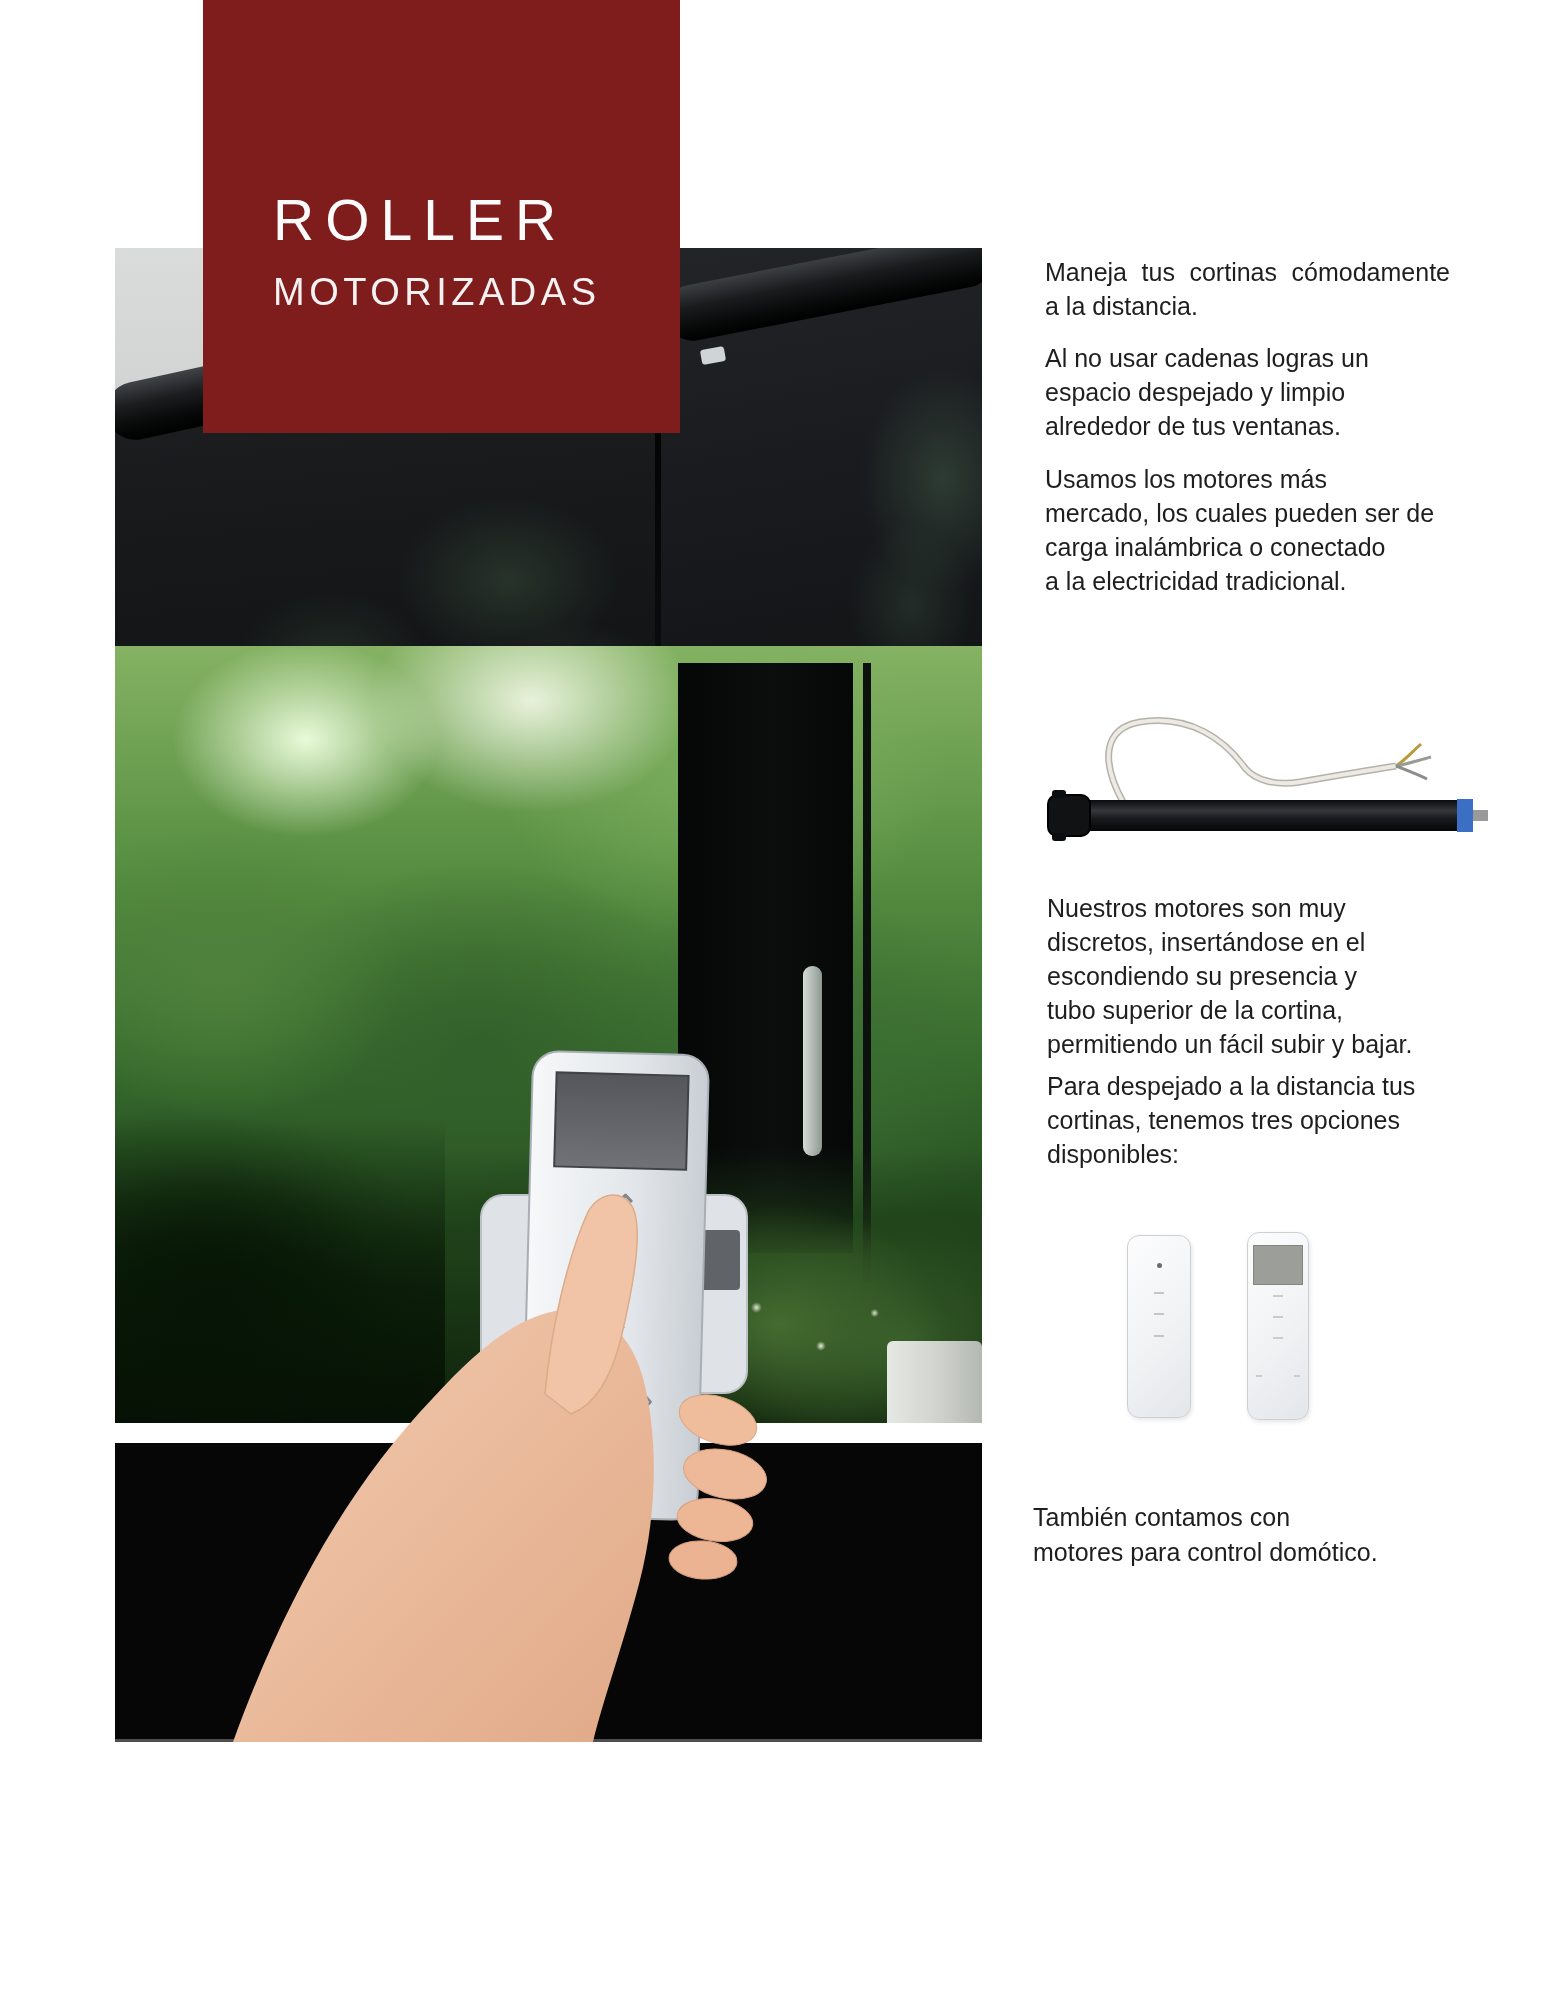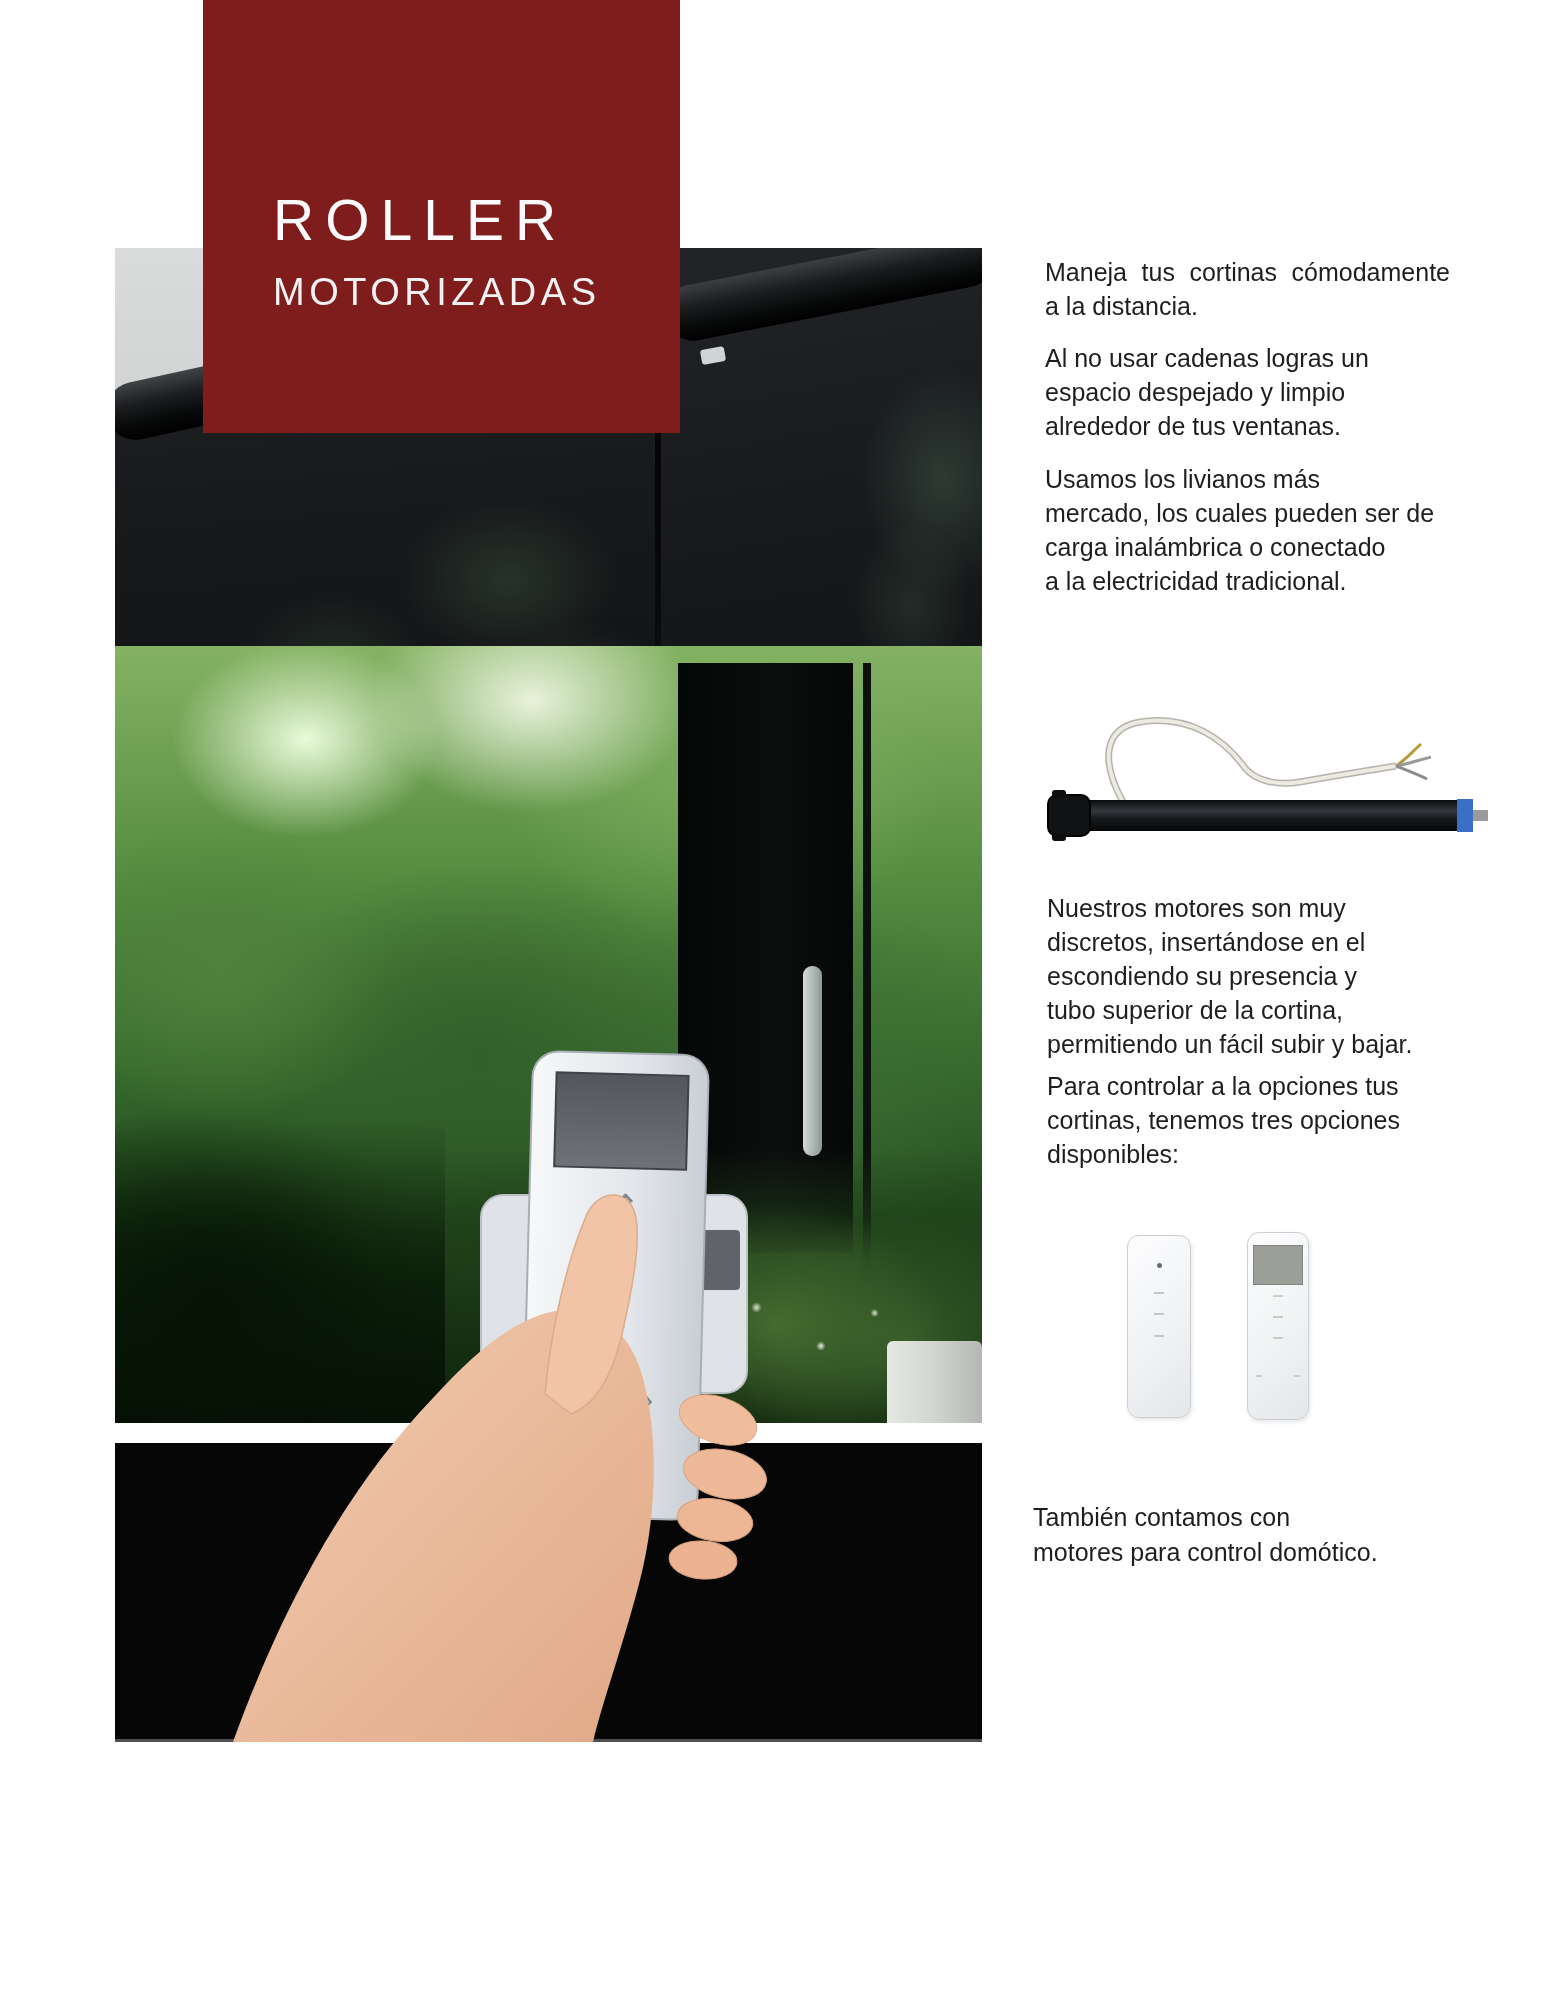--- a/index.html
+++ b/index.html
@@ -174,21 +174,21 @@
     <div class="line">a la distancia.</div>
   </div>
 
   <div class="para" style="left:1045px;top:341px;color:#1e1e1e;">
     <div class="line">Al no usar cadenas logras un</div>
     <div class="line">espacio despejado y limpio</div>
     <div class="line">alrededor de tus ventanas.</div>
   </div>
 
   <div class="para" style="left:1045px;top:462px;color:#1e1e1e;">
-    <div class="line">Usamos los livianos más</div>
+    <div class="line">Usamos los motores más</div>
     <div class="line">mercado, los cuales pueden ser de</div>
     <div class="line">carga inalámbrica o conectado</div>
     <div class="line">a la electricidad tradicional.</div>
   </div>
 
   <svg class="motor-fig" viewBox="0 0 460 180">
     <defs>
       <linearGradient id="tubeG" x1="0" y1="0" x2="0" y2="1">
         <stop offset="0" stop-color="#0a0b0d"></stop>
           <stop offset="0.35" stop-color="#34373c"></stop>
@@ -213,21 +213,21 @@
 
   <div class="para" style="left:1047px;top:891px;color:#1e1e1e;">
     <div class="line">Nuestros motores son muy</div>
     <div class="line">discretos, insertándose en el</div>
     <div class="line">escondiendo su presencia y</div>
     <div class="line">tubo superior de la cortina,</div>
     <div class="line">permitiendo un fácil subir y bajar.</div>
   </div>
 
   <div class="para" style="left:1047px;top:1069px;color:#1e1e1e;">
-    <div class="line">Para controlar a la opciones tus</div>
+    <div class="line">Para despejado a la distancia tus</div>
     <div class="line">cortinas, tenemos tres opciones</div>
     <div class="line">disponibles:</div>
   </div>
 
   <div class="remote-card remote-a">
     <div class="ra-dot"></div>
     <div class="ra-dash" style="top:56px;"></div>
     <div class="ra-dash" style="top:77px;"></div>
     <div class="ra-dash" style="top:99px;"></div>
   </div>

